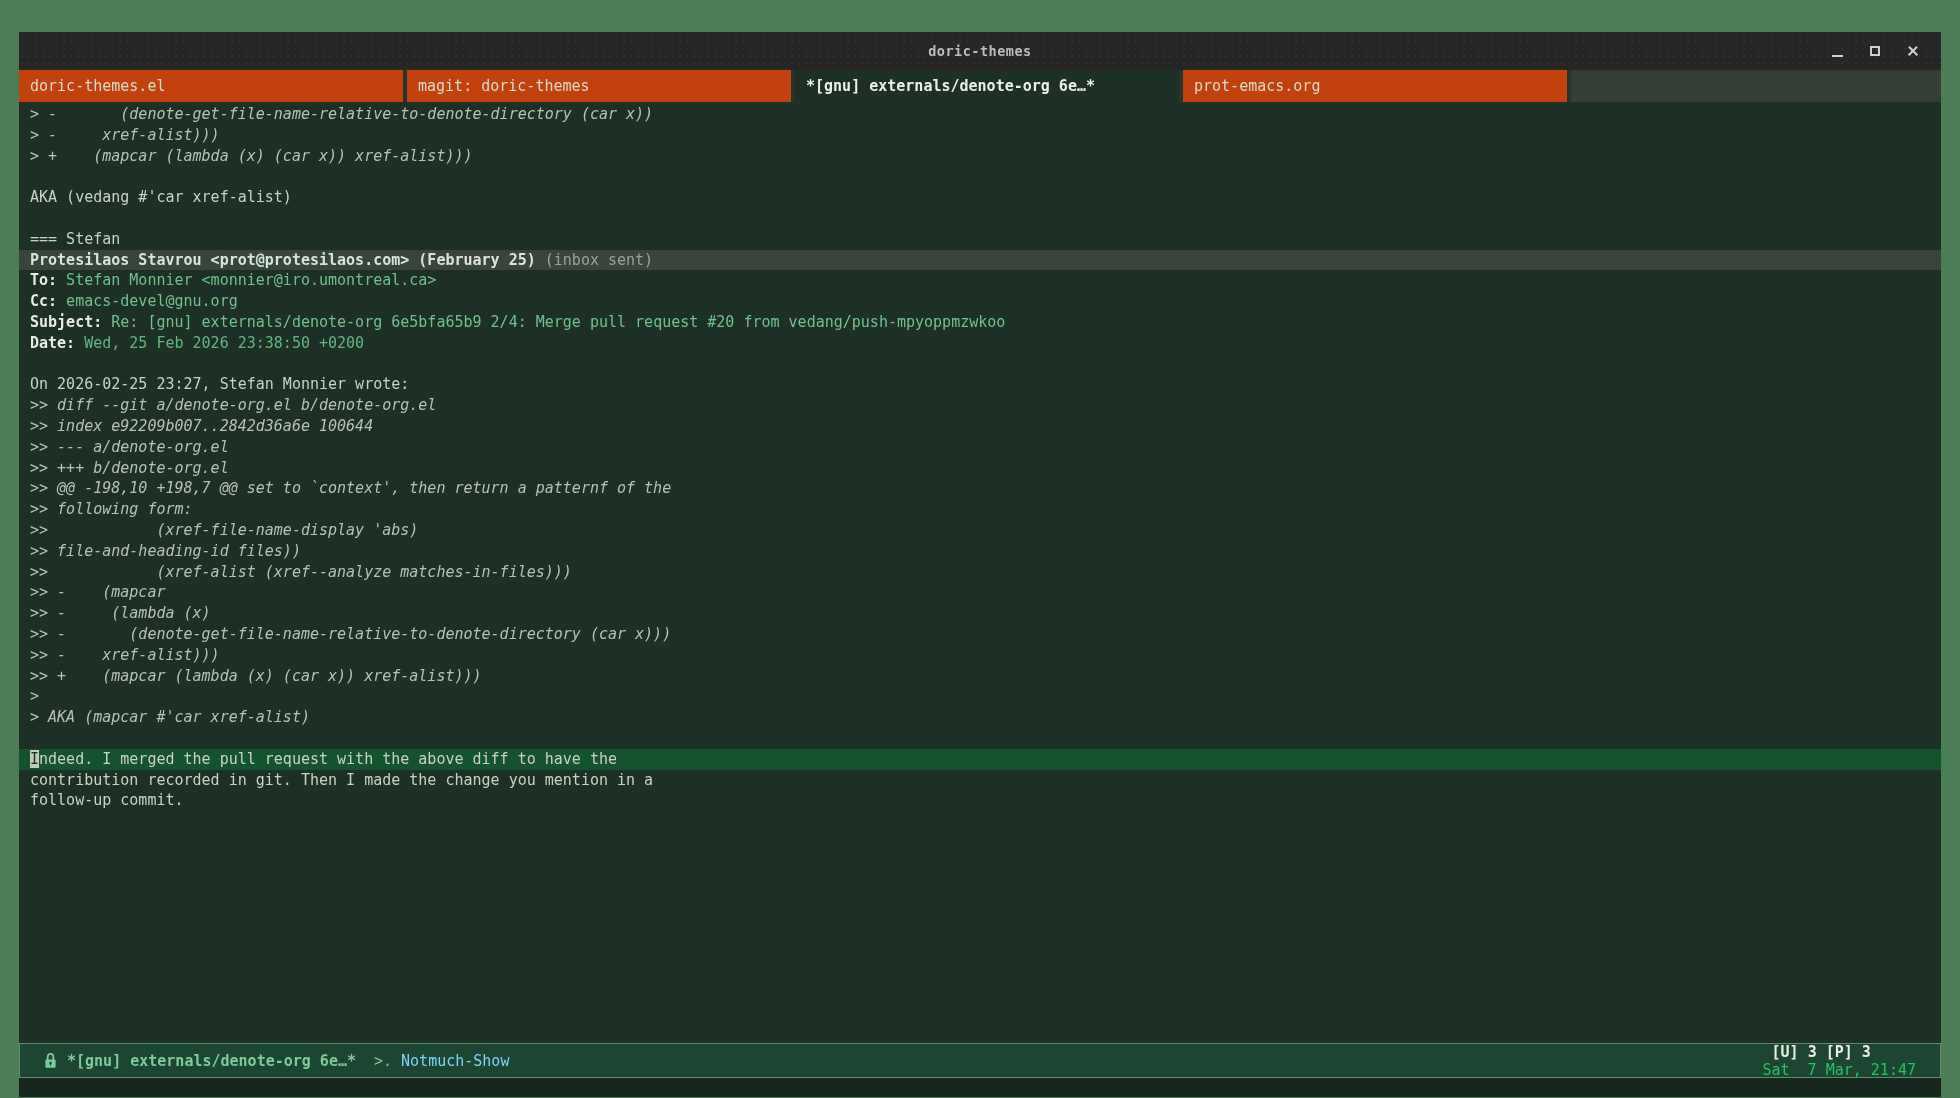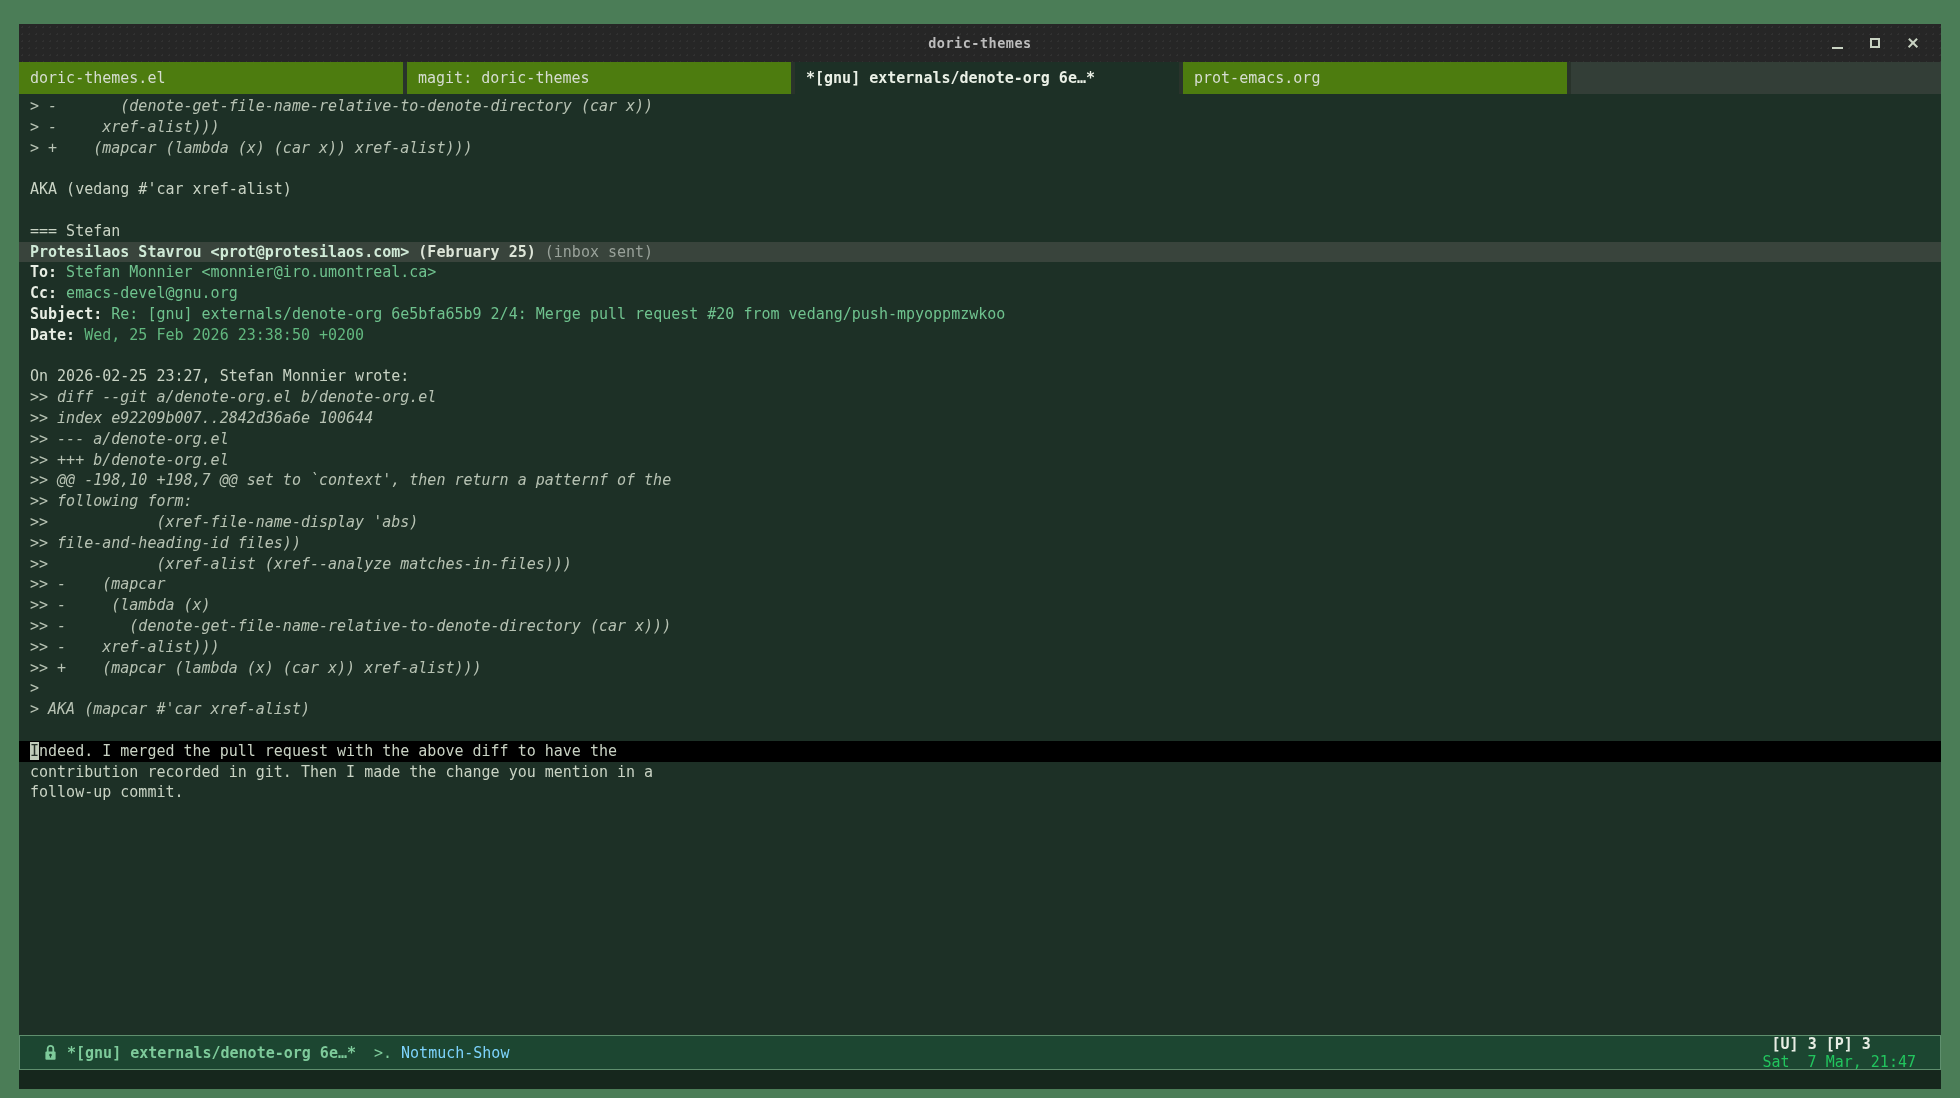--- a/index.html
+++ b/index.html
@@ -2,21 +2,21 @@
 <html><head>
 <meta charset="utf-8">
 <style>
   * { margin:0; padding:0; box-sizing:border-box; }
   html,body { width:1960px; height:1098px; overflow:hidden; }
   body {
     background:#4b7d57;
     font-family:"DejaVu Sans Mono","Liberation Mono",monospace;
   }
   .window {
-    position:absolute; left:19px; top:24px; width:1922px; height:1065px;
+    position:absolute; left:19px; top:32px; width:1922px; height:1065px;
     display:flex; flex-direction:column; background:#1d3026;
   }
   
   .titlebar {
     height:38px; flex:none; background:#262626;
     background-image:radial-gradient(#313131 1px, transparent 1px);
     background-size:7px 7px;
     position:relative; display:flex; align-items:center; justify-content:center;
   }
   .titlebar-text { color:#bdbdbd; font-size:13.5px; font-weight:bold; letter-spacing:0.5px; }
@@ -31,21 +31,21 @@
   .glyph-close i { position:absolute; left:0; top:5px; width:12px; height:2.4px; background:#c9d3c3; }
   .glyph-close i:nth-child(1){ transform:rotate(45deg); }
   .glyph-close i:nth-child(2){ transform:rotate(-45deg); }
   
   .tabbar {
     height:32px; flex:none; background:#29332b;
     display:flex; align-items:stretch; overflow:hidden;
   }
   .tab {
     width:384px; flex:none; margin-right:4px;
-    background:#4d7c0f; color:#d6ddd1;
+    background:#c2410c; color:#d6ddd1;
     font-size:15px; line-height:32px; padding-left:11px;
     white-space:pre; overflow:hidden; cursor:default;
   }
   .tab.active { background:#1d3026; color:#eaf0e6; font-weight:bold; }
   .tab-fill { flex:1; background:#333e37; }
   
   .buffer {
     flex:1; background:#1d3026; padding-top:2px; overflow:hidden;
     font-size:15px; line-height:20.8px; color:#c9d3c4;
   }
@@ -53,21 +53,21 @@
   .line span { white-space:pre; }
   .q    { font-style:italic; color:#b7c2b3; }
   .name { font-weight:bold; color:#cfe9d6; }
   .hdt  { font-weight:bold; color:#dde5d8; }
   .tag  { color:#99a29a; }
   .fld  { font-weight:bold; color:#e7ede3;text-align:center; }
   .val  { color:#6fc28e; }
   .vdim { color:#62b77f; }
   .cur  { background:#c0ccba; color:#222e26; }
   .line.hdr { background:#39443c; }
-  .line.hl  { background:#000000; }
+  .line.hl  { background:#14532d; }
   
   .modeline {
     height:35px; flex:none; background:#1c4631; border:1px solid #5f8f6e;
     display:flex; align-items:center; justify-content:space-between;
     padding:0 24px; font-size:15px; white-space:pre;
   }
   .ml-left { display:flex; align-items:center; }
   .lock-svg { margin-right:10px; flex:none; }
   .ml-buffer { font-weight:bold; color:#7ecb9b; }
   .ml-sep { color:#7ecb9b; margin-left:18px; }

